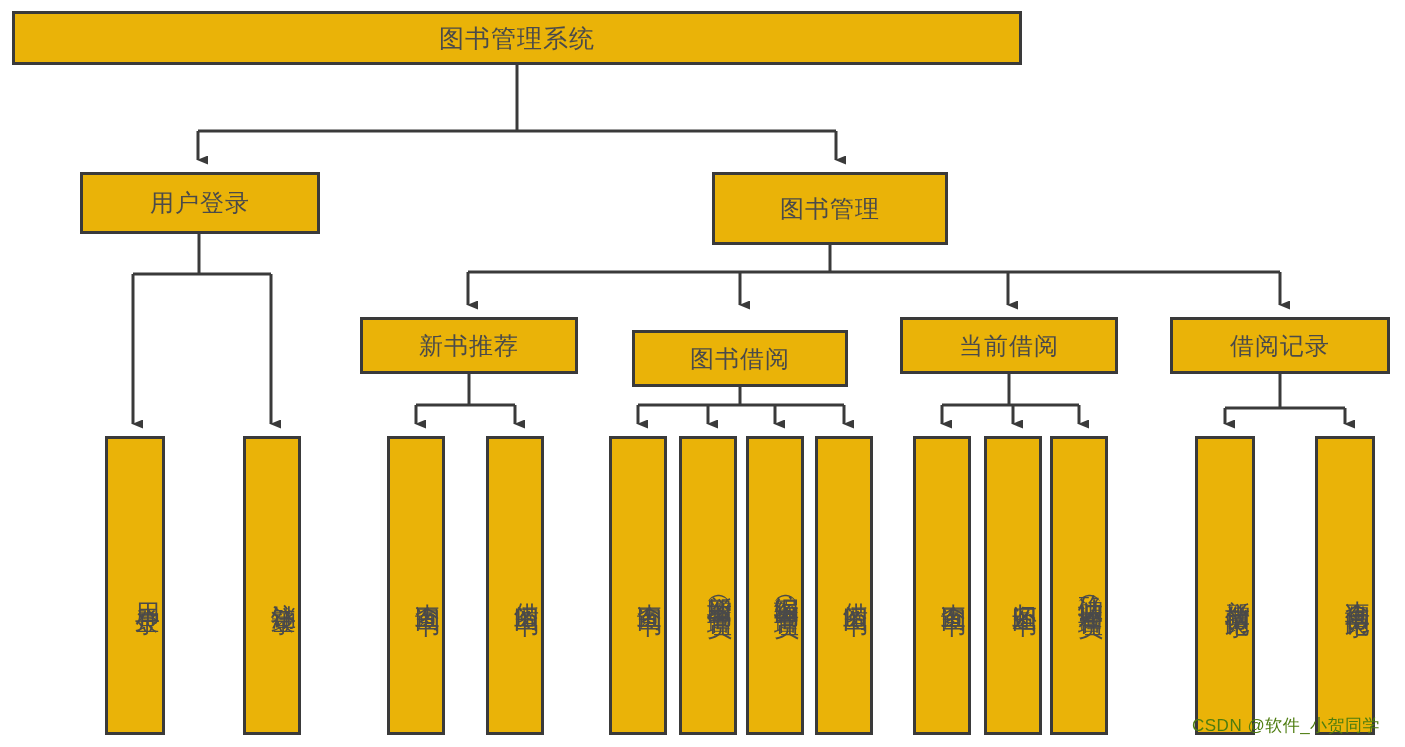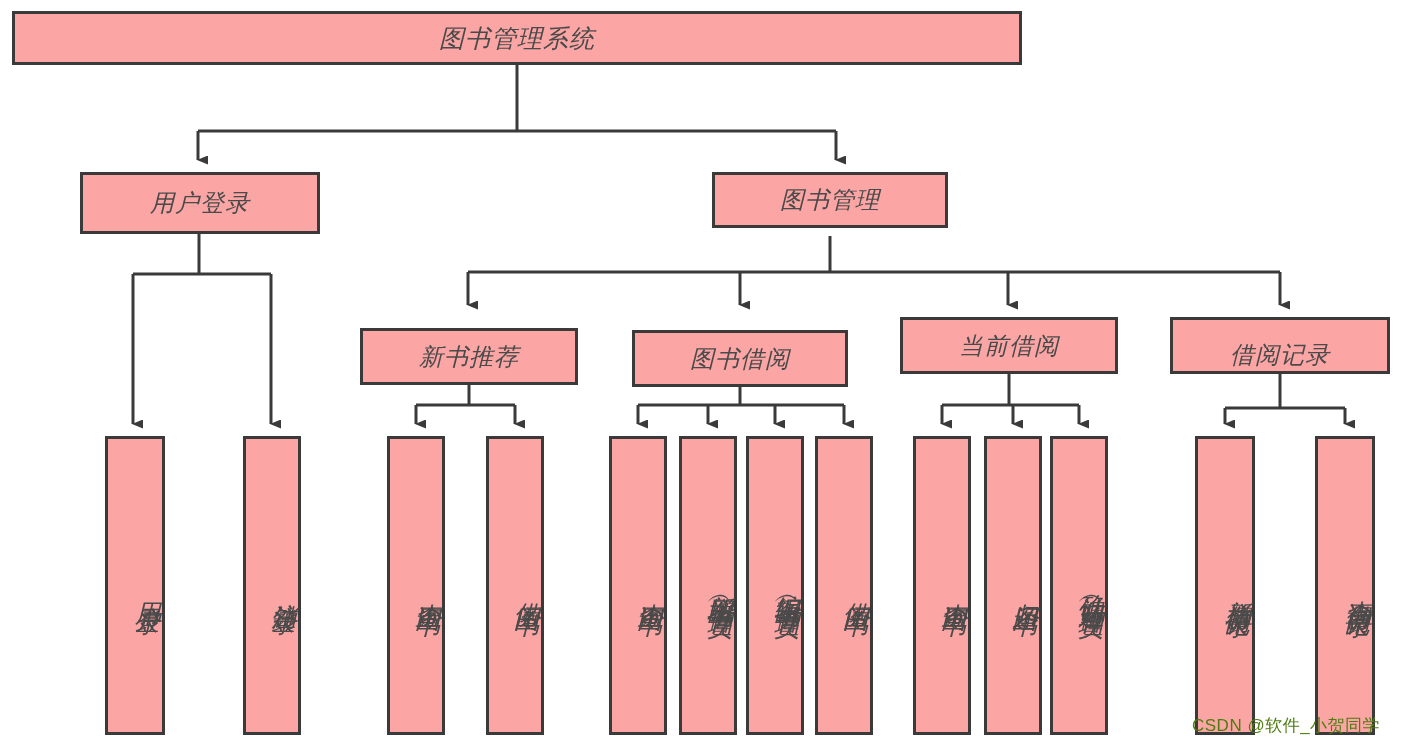--- a/index.html
+++ b/index.html
@@ -21,27 +21,26 @@
     position: absolute;
     left: 0;
     top: 0;
     width: 1405px;
     height: 747px;
   }
   .node {
     position: absolute;
     box-sizing: border-box;
     border: 3px solid #3a3a3a;
-    background: #fca5a5;
+    background: #eab308;
     display: flex;
     align-items: center;
     justify-content: center;
     color: #4a4a4a;
     letter-spacing: 1px;
-    font-style: italic;
   }
   .node.root {
     font-size: 25px;
   }
   .node.level2 {
     font-size: 24px;
   }
   .node.leaf {
     writing-mode: vertical-rl;
     text-orientation: upright;
@@ -124,37 +123,37 @@
   </svg>
 
   <div class="node root" style="left:12px; top:11px; width:1010px; height:54px;">
     <span class="node-label">图书管理系统</span>
   </div>
 
   <div class="node level2" style="left:80px; top:172px; width:240px; height:62px;">
     <span class="node-label">用户登录</span>
   </div>
 
-  <div class="node level2" style="left:712px; top:172px; width:236px; height:56px;">
+  <div class="node level2" style="left:712px; top:172px; width:236px; height:73px;">
     <span class="node-label">图书管理</span>
   </div>
 
-  <div class="node level2" style="left:360px; top:328px; width:218px; height:57px;">
+  <div class="node level2" style="left:360px; top:317px; width:218px; height:57px;">
     <span class="node-label">新书推荐</span>
   </div>
 
   <div class="node level2" style="left:632px; top:330px; width:216px; height:57px;">
     <span class="node-label">图书借阅</span>
   </div>
 
   <div class="node level2" style="left:900px; top:317px; width:218px; height:57px;">
     <span class="node-label">当前借阅</span>
   </div>
 
-  <div class="node level2" style="left:1170px; top:317px; width:220px; height:57px;align-items:flex-end;">
+  <div class="node level2" style="left:1170px; top:317px; width:220px; height:57px;">
     <span class="node-label">借阅记录</span>
   </div>
 
   <div class="node leaf" style="left:105px; top:436px; width:60px; height:299px;">
     <span class="node-label">用户登录</span>
   </div>
 
   <div class="node leaf" style="left:243px; top:436px; width:58px; height:299px;">
     <span class="node-label">注销登录</span>
   </div>

